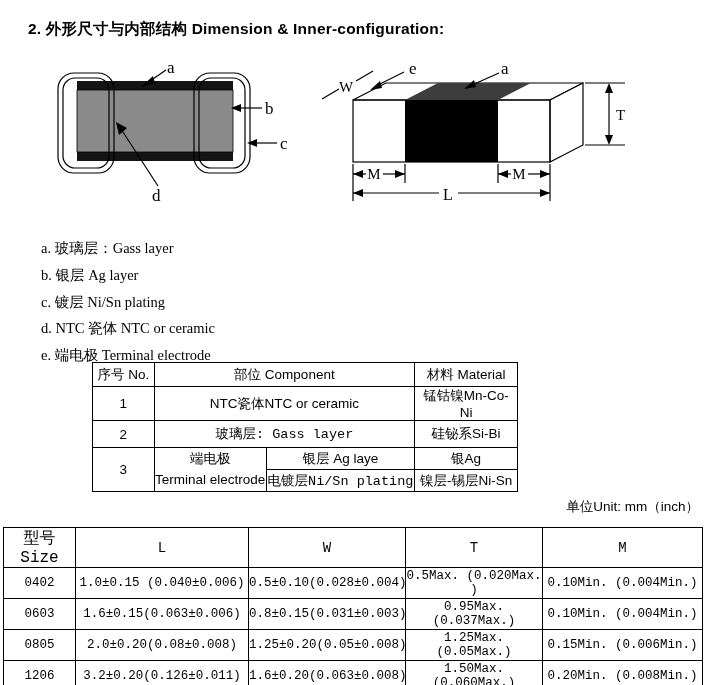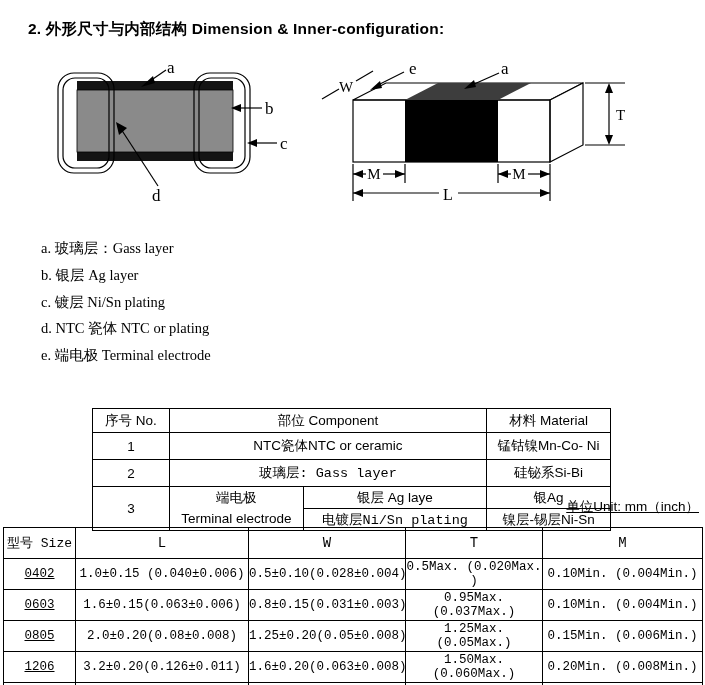--- a/index.html
+++ b/index.html
@@ -17,36 +17,36 @@
   .diag line,.diag rect.stroked,.diag polygon.stroked,.diag rect.cap{stroke:#000;stroke-width:1.2;}
   .diag .thin{stroke-width:1;}
 
   .legend{position:absolute;left:24px;top:218px;margin:17px;padding:0;list-style:none;
           font:14.5px "Liberation Serif",serif;}
   .legend li{height:26.8px;line-height:26.8px;white-space:pre;}
 
   table{border-collapse:collapse;}
   td,th{border:1px solid #000;padding:0;text-align:center;vertical-align:middle;font-weight:normal;}
 
-  .tbl1{position:absolute;left:92px;top:362px;width:519px;
-        font:13.5px "Liberation Sans",sans-serif;margin-top:46px;}
+  .tbl1{position:absolute;left:92px;top:362px;width:426px;
+        font:13.5px "Liberation Sans",sans-serif;}
   .tbl1 .hrow{height:24px;}
   .tbl1 .r12{height:27px;}
   .tbl1 .r3{height:22px;}
   .tbl1 .serifed{font-family:Liberation Mono, monospace;}
   .tbl1 .twolines{line-height:1.55;}
 
   .unit-note{position:absolute;right:6px;top:498px;
-             font:13.5px "Liberation Sans",sans-serif;text-decoration:underline;}
+             font:13.5px "Liberation Sans",sans-serif;}
 
   .tbl2{position:absolute;left:3px;top:527px;width:699px;table-layout:fixed;
         font:12.5px "Liberation Mono",monospace;}
   .tbl2 th{font-size:14px;height:30px;}
   .tbl2 td{height:30px;}
-  .tbl2 .stub{font-family:"Liberation Mono",monospace;text-decoration:underline;}
+  .tbl2 .stub{font-family:"Liberation Mono",monospace;}
 </style>
 </head>
 <body>
 
 <div class="page">
 
   <h2 class="title">2. 外形尺寸与内部结构 Dimension &amp; Inner-configuration:</h2>
 
   <svg class="diag diag-left" width="252" height="150" viewBox="0 0 252 150">
 
@@ -125,21 +125,21 @@
     <line x1="146" y1="137" x2="238" y2="137" stroke="#000"></line>
     <polygon points="41,137 51,133 51,141" fill="#000"></polygon>
     <polygon points="238,137 228,133 228,141" fill="#000"></polygon>
     <text class="dim" x="136" y="144" text-anchor="middle" style="font-size:16px">L</text>
   </svg>
 
   <ul class="legend">
     <li>a. 玻璃层：Gass layer</li>
     <li>b. 银层 Ag layer</li>
     <li>c. 镀层 Ni/Sn plating</li>
-    <li>d. NTC 瓷体 NTC or plating</li>
+    <li>d. NTC 瓷体 NTC or ceramic</li>
     <li>e. 端电极 Terminal electrode</li>
   </ul>
 
   <table class="tbl1">
     <colgroup>
         <col style="width:75px">
         <col style="width:131px">
         <col style="width:179px">
         <col style="width:121px">
       </colgroup>
@@ -180,21 +180,21 @@
   <table class="tbl2">
     <colgroup>
         <col style="width:72px">
         <col style="width:173px">
         <col style="width:157px">
         <col style="width:137px">
         <col style="width:160px">
       </colgroup>
     <tbody>
         <tr>
-      <th style="font-size:13px">型号 Size</th>
+      <th style="font-size:16px">型号 Size</th>
       <th>L</th>
       <th>W</th>
       <th>T</th>
       <th>M</th>
     </tr>
     <tr>
       <td class="stub">0402</td>
       <td>1.0±0.15 (0.040±0.006)</td>
       <td>0.5±0.10(0.028±0.004)</td>
       <td>0.5Max. (0.020Max. )</td>

